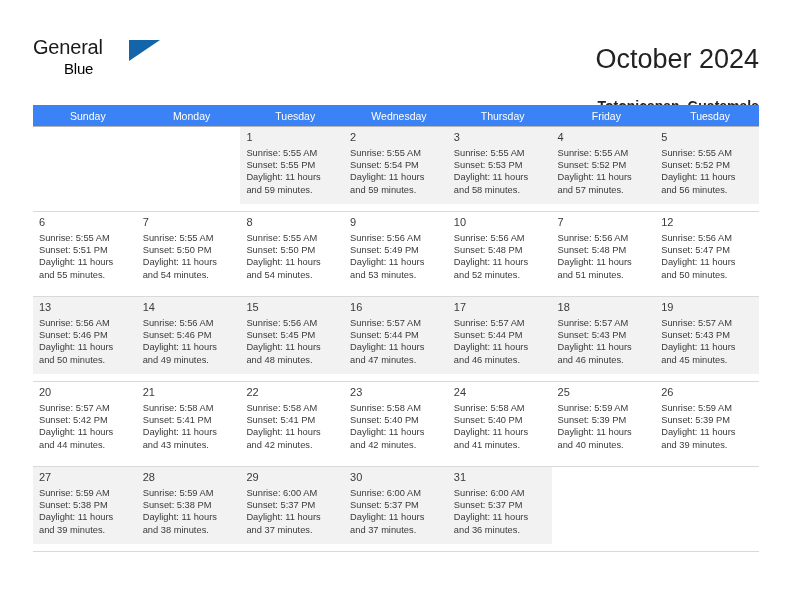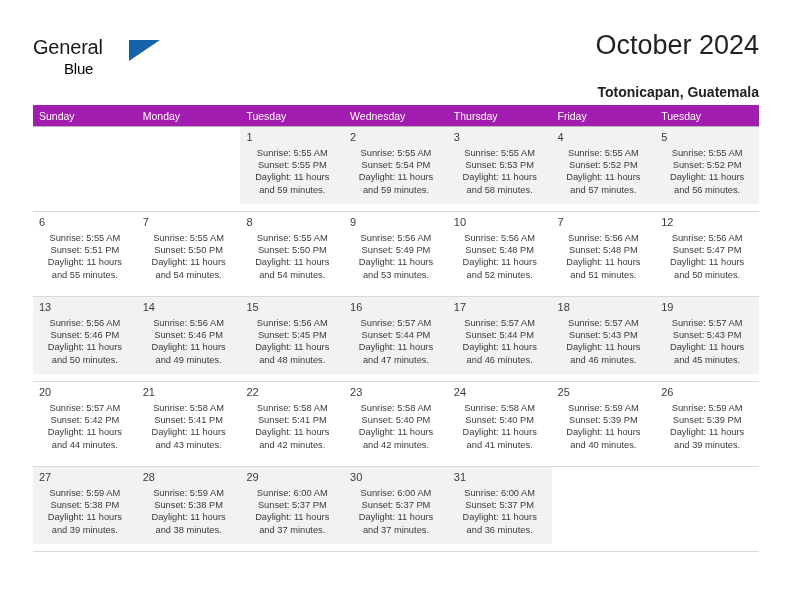--- a/index.html
+++ b/index.html
@@ -67,45 +67,46 @@
     position: absolute;
     right: 0;
     top: 0;
     text-align: right;
   }
   .cal-title {
     font-size: 27px;
     color: #222222;
     line-height: 34px;
     white-space: nowrap;
+    margin-top: 14px;
   }
   .cal-subtitle {
     font-size: 14px;
     color: #222222;
     line-height: 20px;
     margin-top: 20px;
     font-weight: bold;
     white-space: nowrap;
   }
 
   
   .cal {
     position: absolute;
     left: 33px;
     top: 105px;
     width: 726px;
     border-collapse: collapse;
     table-layout: fixed;
   }
   .cal th {
-    background: #a21caf;
+    background: #3b82f6;
     color: #ffffff;
     font-size: 10.5px;
     font-weight: normal;
-    text-align: left;
+    text-align: center;
     padding: 4px 0 4px 6px;
     height: 13px;
     border: none;
   }
   .cal td {
     vertical-align: top;
     border-top: 1px solid #b5b5b5;
     border-bottom: 1px solid #d9d9d9;
     padding: 0;
     height: 84px;
@@ -122,21 +123,20 @@
   .daynum {
     font-size: 11px;
     color: #3a3a3a;
     line-height: 14px;
     margin-bottom: 3px;
   }
   .dayinfo {
     font-size: 9.3px;
     color: #3a3a3a;
     line-height: 12.2px;
-    text-align: center;
   }
   .dayinfo div {
     white-space: nowrap;
   }
   .empty .cell-inner {
     background: transparent;
   }
 </style>
 </head>
 <body>

